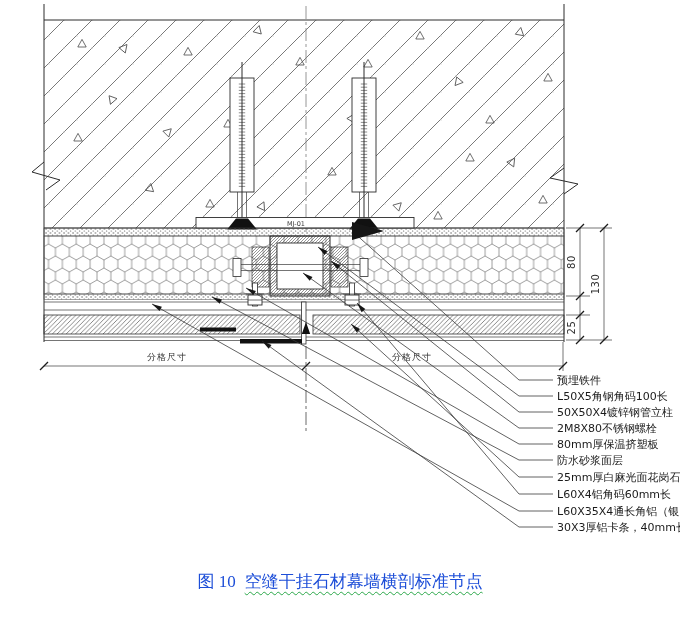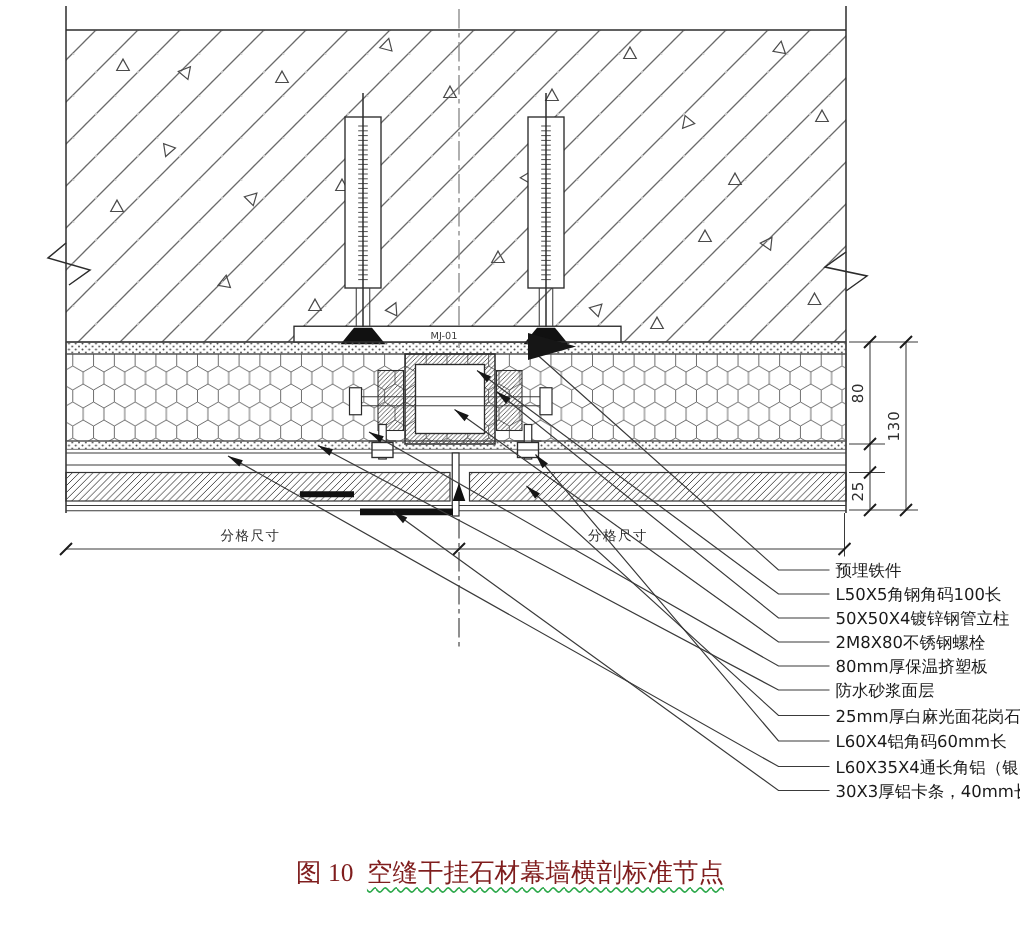--- a/index.html
+++ b/index.html
@@ -9,21 +9,21 @@
   .ld{fill:none;stroke:#3a3a3a;stroke-width:0.8;}
   .ah{fill:#161616;stroke:none;}
   .lbl{font:11px "DejaVu Sans",sans-serif;fill:#1a1a1a;}
   .dim{font:10px "DejaVu Sans",sans-serif;fill:#2e2e2e;letter-spacing:0.5px;}
   .gridlbl{font:9px "DejaVu Sans",sans-serif;fill:#2e2e2e;letter-spacing:1px;}
   .tiny{font:6.5px "DejaVu Sans",sans-serif;fill:#3a3a3a;}
   .thin{stroke:#3a3a3a;stroke-width:0.7;fill:none;}
   .med{stroke:#2c2c2c;stroke-width:1;fill:none;}
   .tick{stroke:#1c1c1c;stroke-width:1.3;fill:none;}
   .caption{position:absolute;top:570px;left:0;width:680px;text-align:center;
-           font-family:"Liberation Serif",serif;font-size:17px;color:#7f1d1d;}
+           font-family:"Liberation Serif",serif;font-size:17px;color:#1d4ed8;}
   .caption .num{margin-right:9px;}
   .caption .u{text-decoration:underline;text-decoration-style:wavy;
               text-decoration-color:#2ba84a;text-decoration-thickness:1px;
               text-underline-offset:4px;}
 </style>
 </head>
 <body>
 
 <div id="page">
 

